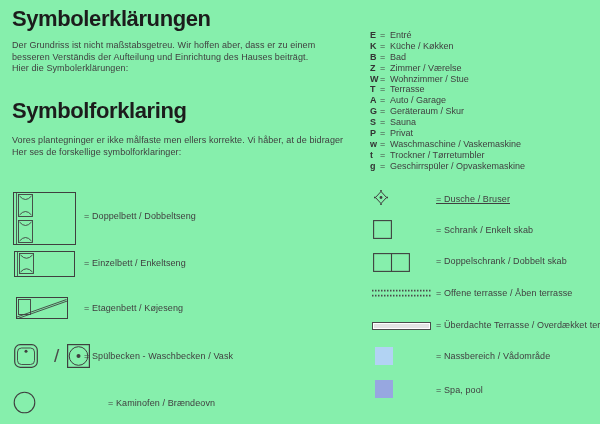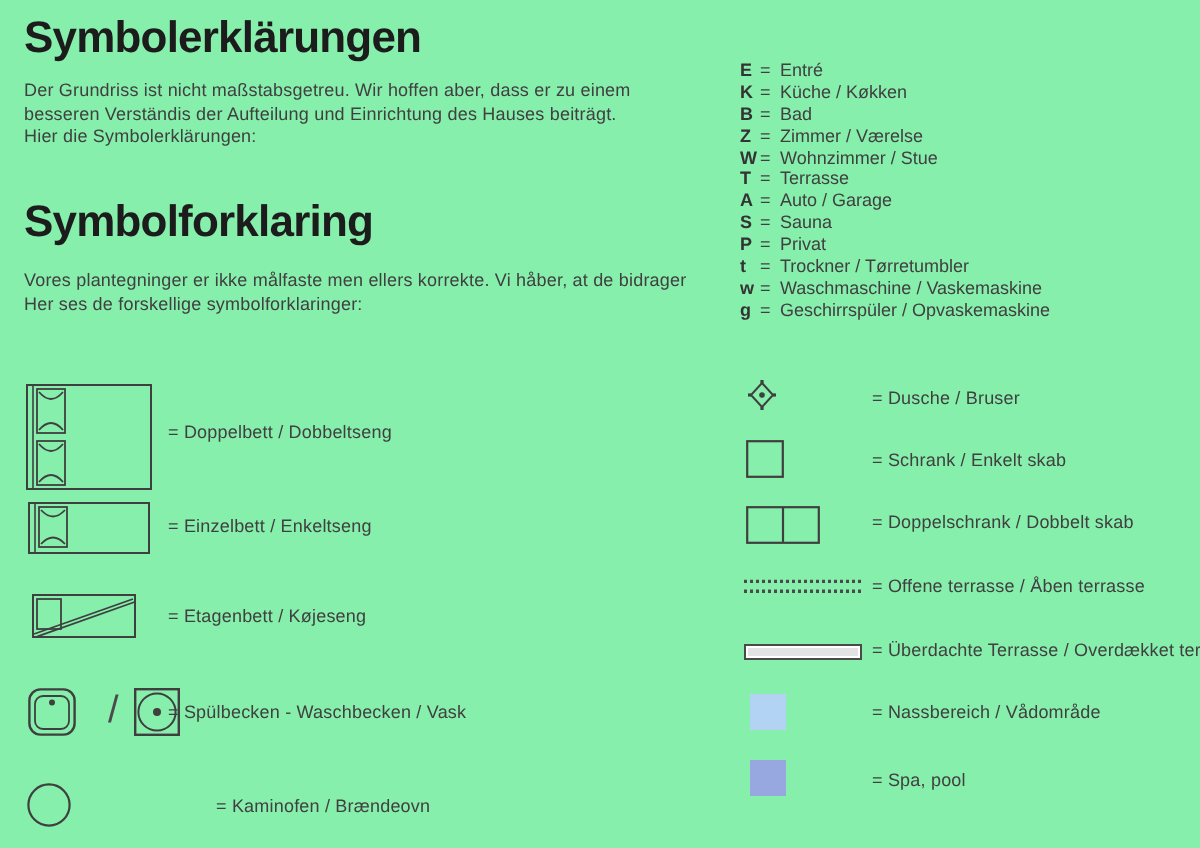--- a/index.html
+++ b/index.html
@@ -60,24 +60,25 @@
   </div>
 
   <div class="abbr-list">
     <div class="abbr-row"><span class="abbr-letter">E</span><span class="abbr-eq">=</span><span>Entré</span></div>
     <div class="abbr-row"><span class="abbr-letter">K</span><span class="abbr-eq">=</span><span>Küche / Køkken</span></div>
     <div class="abbr-row"><span class="abbr-letter">B</span><span class="abbr-eq">=</span><span>Bad</span></div>
     <div class="abbr-row"><span class="abbr-letter">Z</span><span class="abbr-eq">=</span><span>Zimmer / Værelse</span></div>
     <div class="abbr-row"><span class="abbr-letter">W</span><span class="abbr-eq">=</span><span>Wohnzimmer / Stue</span></div>
     <div class="abbr-row"><span class="abbr-letter">T</span><span class="abbr-eq">=</span><span>Terrasse</span></div>
     <div class="abbr-row"><span class="abbr-letter">A</span><span class="abbr-eq">=</span><span>Auto / Garage</span></div>
+    <div class="abbr-row"><span class="abbr-letter">G</span><span class="abbr-eq">=</span><span>Geräteraum / Skur</span></div>
     <div class="abbr-row"><span class="abbr-letter">S</span><span class="abbr-eq">=</span><span>Sauna</span></div>
     <div class="abbr-row"><span class="abbr-letter">P</span><span class="abbr-eq">=</span><span>Privat</span></div>
+    <div class="abbr-row"><span class="abbr-letter">w</span><span class="abbr-eq">=</span><span>Waschmaschine / Vaskemaskine</span></div>
     <div class="abbr-row"><span class="abbr-letter">t</span><span class="abbr-eq">=</span><span>Trockner / Tørretumbler</span></div>
-    <div class="abbr-row"><span class="abbr-letter">w</span><span class="abbr-eq">=</span><span>Waschmaschine / Vaskemaskine</span></div>
     <div class="abbr-row"><span class="abbr-letter">g</span><span class="abbr-eq">=</span><span>Geschirrspüler / Opvaskemaskine</span></div>
   </div>
 
   <div class="icon" style="left:13px; top:192px;">
     <svg width="63" height="53" viewBox="0 0 63 53">
       <rect x="0.5" y="0.5" width="62" height="52" fill="none" stroke="#3f3f3f" stroke-width="1"></rect>
       <line x1="3.5" y1="0.5" x2="3.5" y2="52.5" stroke="#3f3f3f" stroke-width="0.8"></line>
       <rect x="5.5" y="2.5" width="14" height="22" fill="none" stroke="#3f3f3f" stroke-width="0.9"></rect>
       <path d="M6.5,4 Q12.5,11 18.5,4" fill="none" stroke="#3f3f3f" stroke-width="0.9"></path>
       <path d="M6.5,23 Q12.5,16 18.5,23" fill="none" stroke="#3f3f3f" stroke-width="0.9"></path>
@@ -134,21 +135,21 @@
   <div class="icon" style="left:374px; top:190px;">
     <svg width="14" height="15" viewBox="0 0 14 15">
       <path d="M7,1.5 L12.5,7.5 L7,13.5 L1.5,7.5 Z" fill="none" stroke="#3f3f3f" stroke-width="1"></path>
       <circle cx="7" cy="7.5" r="1.4" fill="#3f3f3f"></circle>
       <rect x="6.2" y="0" width="1.6" height="1.6" fill="#3f3f3f"></rect>
       <rect x="6.2" y="13.4" width="1.6" height="1.6" fill="#3f3f3f"></rect>
       <rect x="0" y="6.7" width="1.6" height="1.6" fill="#3f3f3f"></rect>
       <rect x="12.4" y="6.7" width="1.6" height="1.6" fill="#3f3f3f"></rect>
     </svg>
   </div>
-  <div class="legend-label" style="left:436px; top:194px;">= Dusche / Bruser</div>
+  <div class="legend-label" style="left:436px; top:194px;text-decoration:underline;">= Dusche / Bruser</div>
 
   <div class="icon" style="left:373px; top:220px;">
     <svg width="19" height="19" viewBox="0 0 19 19">
       <rect x="0.6" y="0.6" width="17.8" height="17.8" fill="none" stroke="#3f3f3f" stroke-width="1.1"></rect>
     </svg>
   </div>
   <div class="legend-label" style="left:436px; top:225px;">= Schrank / Enkelt skab</div>
 
   <div class="icon" style="left:373px; top:253px;">
     <svg width="37" height="19" viewBox="0 0 37 19">

